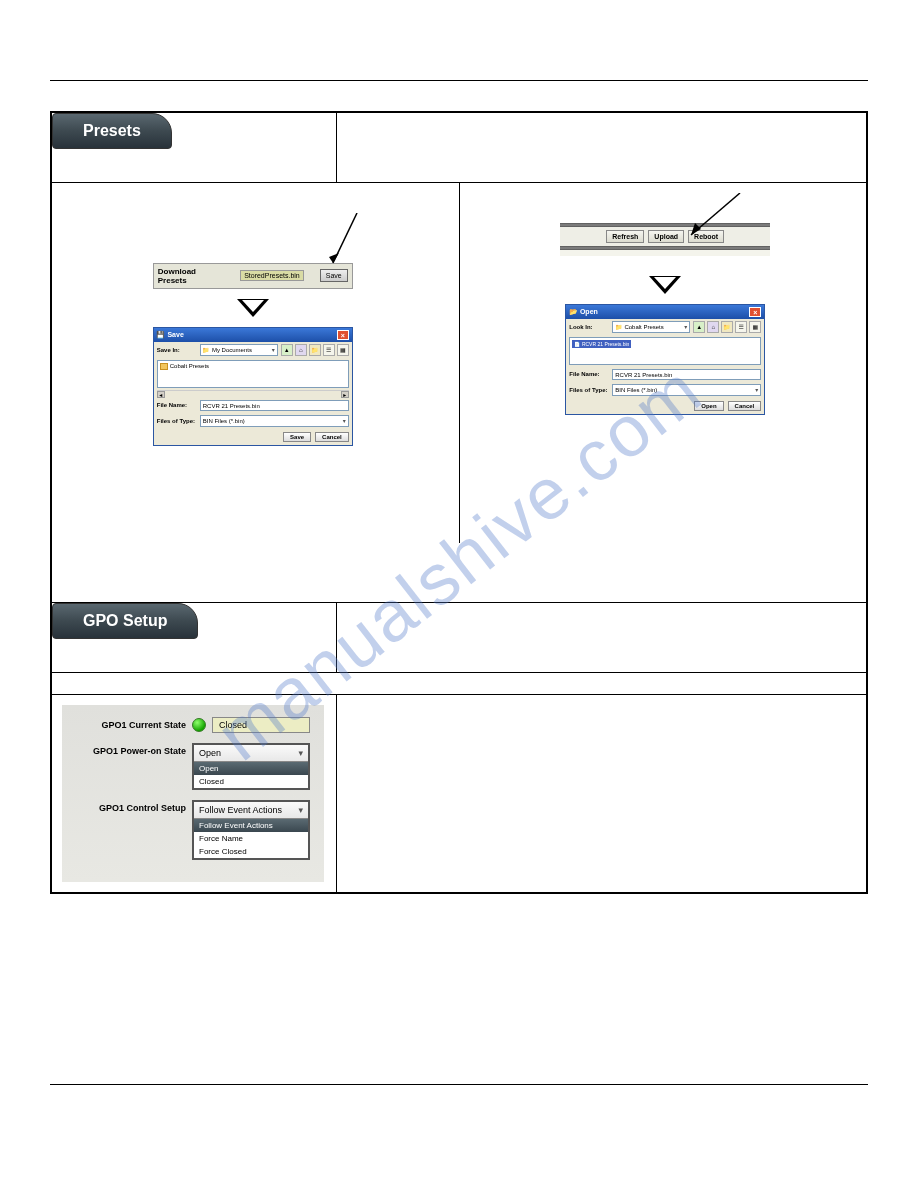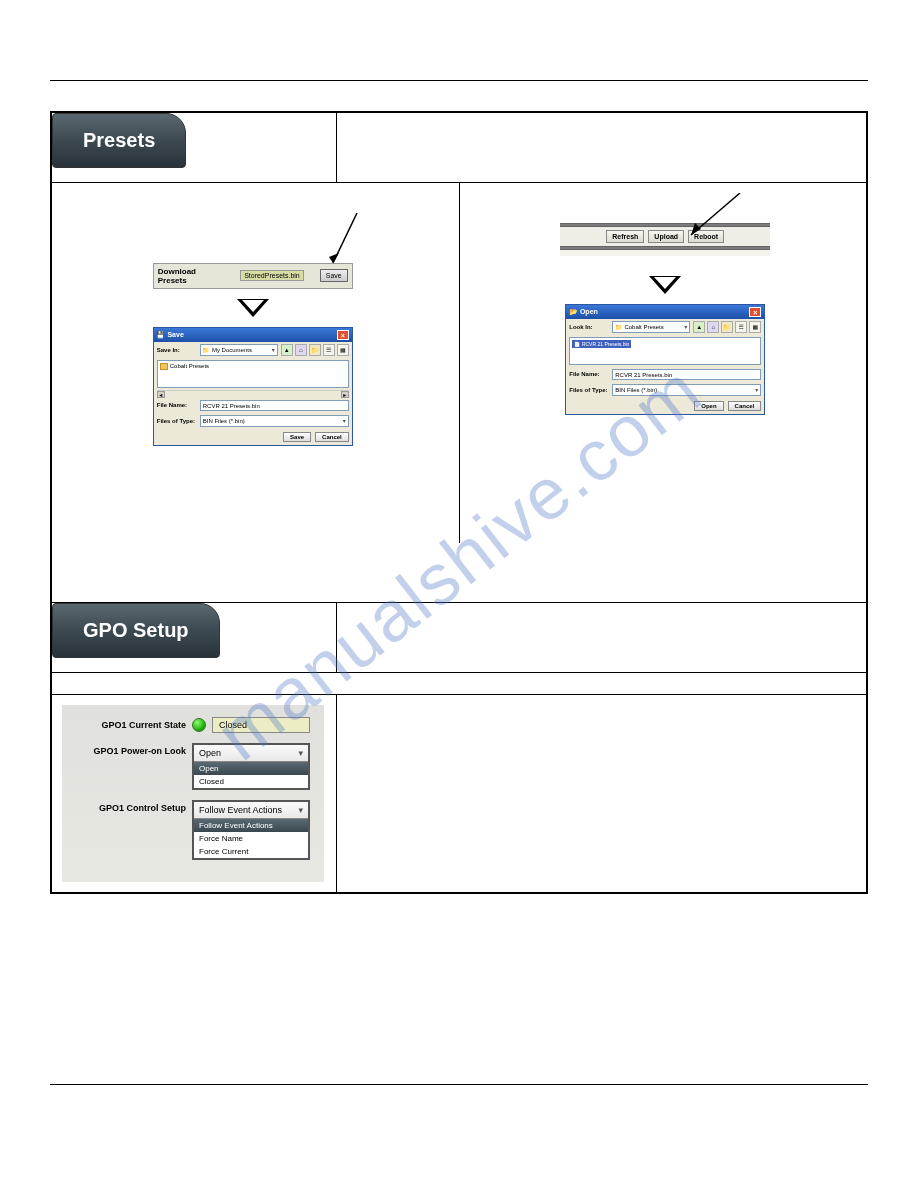--- a/index.html
+++ b/index.html
@@ -32,22 +32,22 @@
   }
   .header-cell {
     padding: 10px;
     height: 70px;
   }
   .tab-btn {
     display: inline-block;
     background: linear-gradient(to bottom, #5a6870 0%, #3d4950 50%, #28323a 100%);
     color: #fff;
     font-weight: bold;
-    font-size: 20px;
-    padding: 15px 30px;
+    font-size: 16px;
+    padding: 8px 30px;
     border-radius: 4px 20px 4px 4px;
     border: 1px solid #333;
     position: relative;
     text-align: right;
   }
   .wide-cell {
     height: 420px;
     position: relative;
     padding: 20px;
   }
@@ -481,21 +481,21 @@
   </tr>
   <tr>
     <td style="width:35%;">
       <div class="gpo-panel">
         <div class="gpo-row">
           <span class="glabel">GPO1 Current State</span>
           <span class="status-dot"></span>
           <span class="status-field">Closed</span>
         </div>
         <div class="gpo-row">
-          <span class="glabel">GPO1 Power-on Look</span>
+          <span class="glabel">GPO1 Power-on State</span>
           <div class="mini-select">
             <div class="sel-top">
               <span>Open</span>
               <span class="chev">▾</span>
             </div>
             <div class="opts">
               <div class="opt sel">Open</div>
               <div class="opt">Closed</div>
             </div>
           </div>
@@ -503,21 +503,21 @@
         <div class="gpo-row">
           <span class="glabel">GPO1 Control Setup</span>
           <div class="mini-select">
             <div class="sel-top">
               <span>Follow Event Actions</span>
               <span class="chev">▾</span>
             </div>
             <div class="opts">
               <div class="opt sel">Follow Event Actions</div>
               <div class="opt">Force Name</div>
-              <div class="opt">Force Current</div>
+              <div class="opt">Force Closed</div>
             </div>
           </div>
         </div>
       </div>
     </td>
     <td></td>
   </tr>
 </tbody>
   </table>
 

